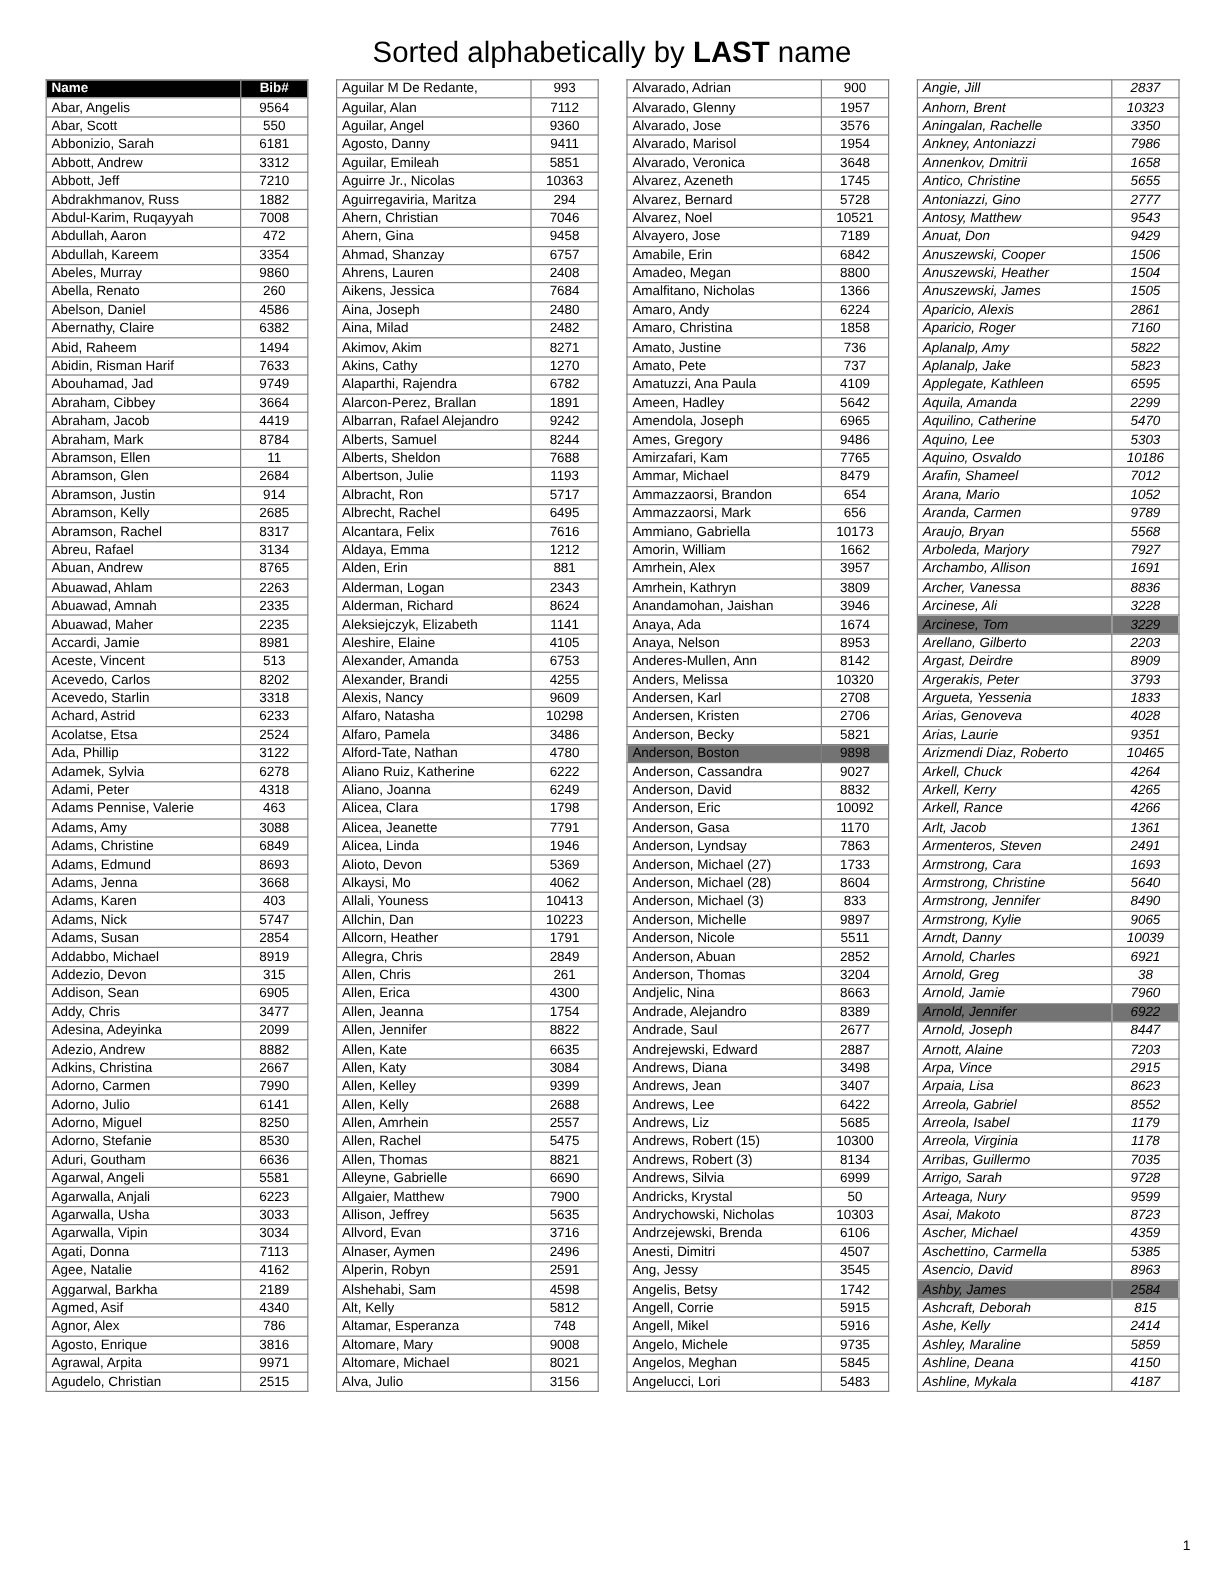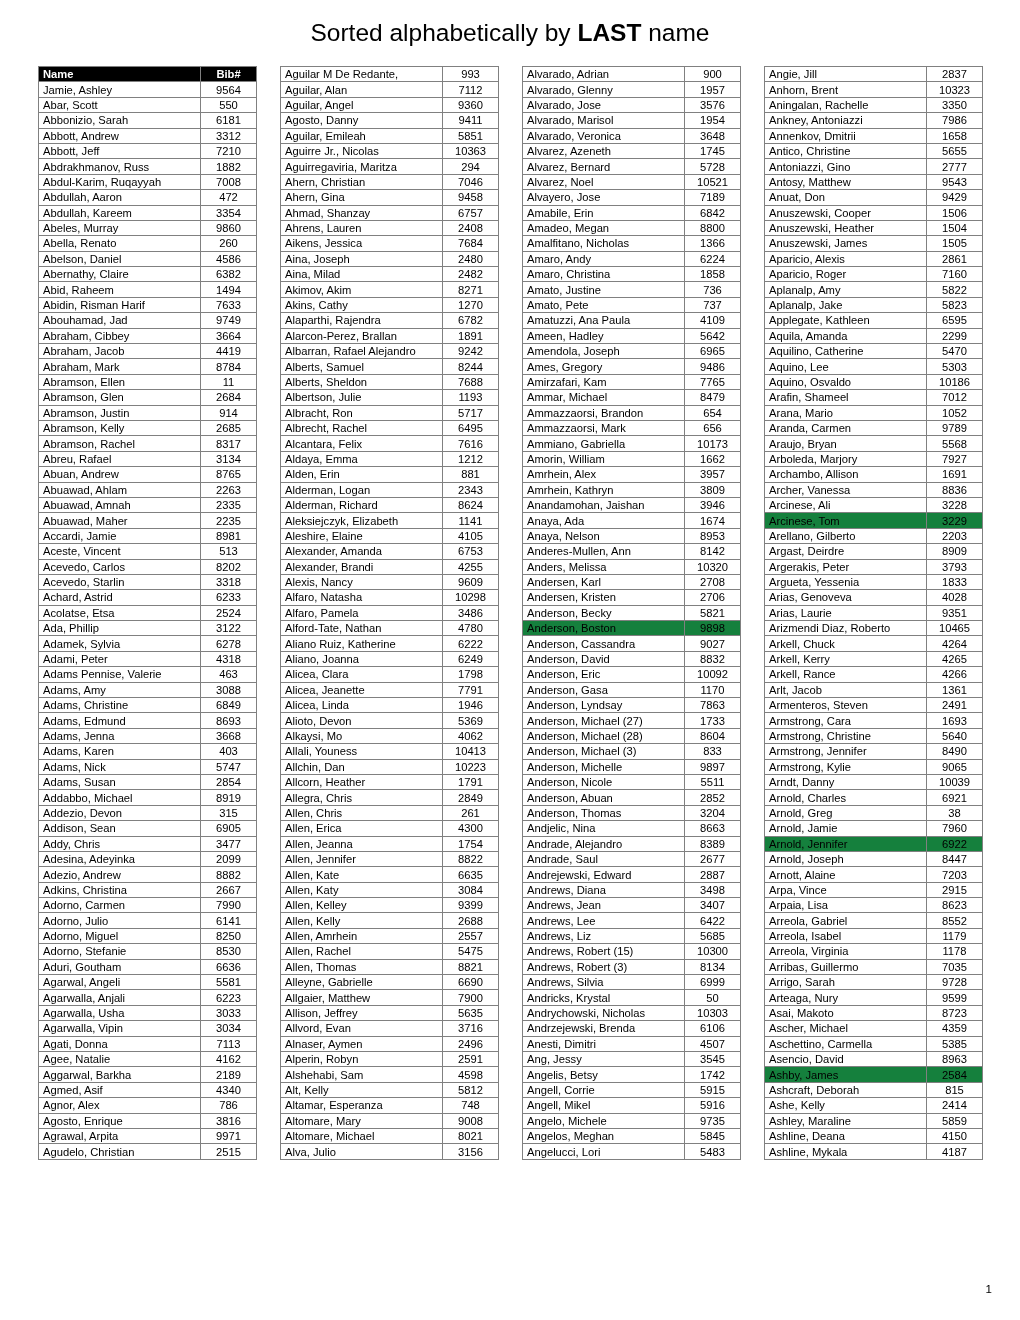--- a/index.html
+++ b/index.html
@@ -24,21 +24,21 @@
   }
   .doc-header {
     text-align: center;
     padding-top: 14px;
   }
   .doc-title {
     font-size: 24.5px;
     font-weight: 400;
     line-height: 30px;
     letter-spacing: 0px;
-    margin: 4px;
+    margin: 16px;
   }
   .doc-title b {
     font-weight: 700;
   }
   .doc-subtitle {
     font-size: 11.5px;
     font-style: italic;
     line-height: 16px;
     margin: 2px 0 0 0;
   }
@@ -48,21 +48,21 @@
     left: 38px;
     width: 960px;
     display: flex;
     flex-direction: row;
     gap: 0px;
   }
   .col {
     width: 218px;
     margin-right: 24px;
   }
-  .col:last-child { margin-right: 0; }
+  .col:last-child { margin-right: 0; font-style: italic; }
 
   table.names {
     border-collapse: collapse;
     width: 218px;
     table-layout: fixed;
   }
   table.names td, table.names th {
     border: 1px solid #808080;
     font-size: 11.2px;
     line-height: 12px;
@@ -86,21 +86,21 @@
     background: #000000;
     color: #ffffff;
     font-weight: 700;
     border: 1px solid #000000;
     font-size: 11.4px;
   }
   thead th.nm { text-align: left; padding-left: 4px; }
   thead th.bib { text-align: center; }
 
   tr.hl td {
-    background: #15803d;
+    background: #737373;
   }
 
   .page-number {
     position: absolute;
     bottom: 24px;
     right: 28px;
     font-size: 11.5px;
     line-height: 14px;
   }
 </style>
@@ -117,21 +117,21 @@
       <div class="col">
         <table class="names">
           <thead>
             <tr>
               <th class="nm">Name</th>
               <th class="bib">Bib#</th>
             </tr>
           </thead>
           <tbody>
             <tr>
-              <td class="nm">Jamie, Ashley</td>
+              <td class="nm">Abar, Angelis</td>
               <td class="bib">9564</td>
             </tr>
             <tr>
               <td class="nm">Abar, Scott</td>
               <td class="bib">550</td>
             </tr>
             <tr>
               <td class="nm">Abbonizio, Sarah</td>
               <td class="bib">6181</td>
             </tr>

